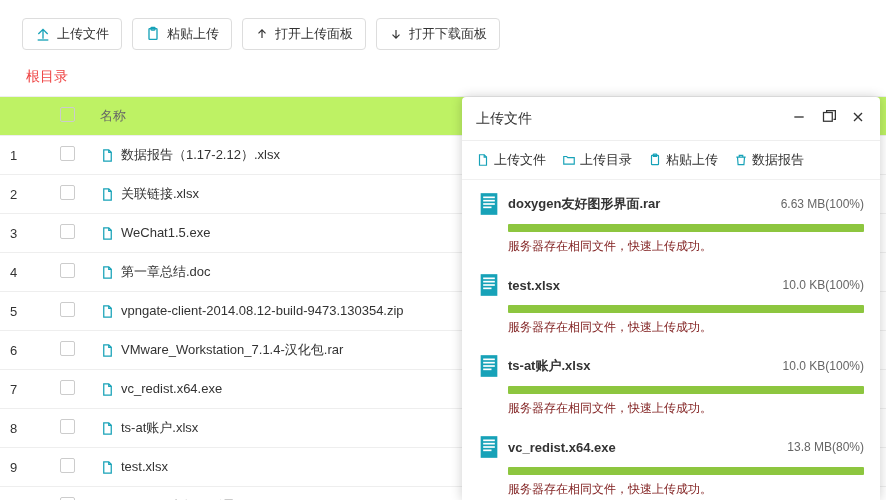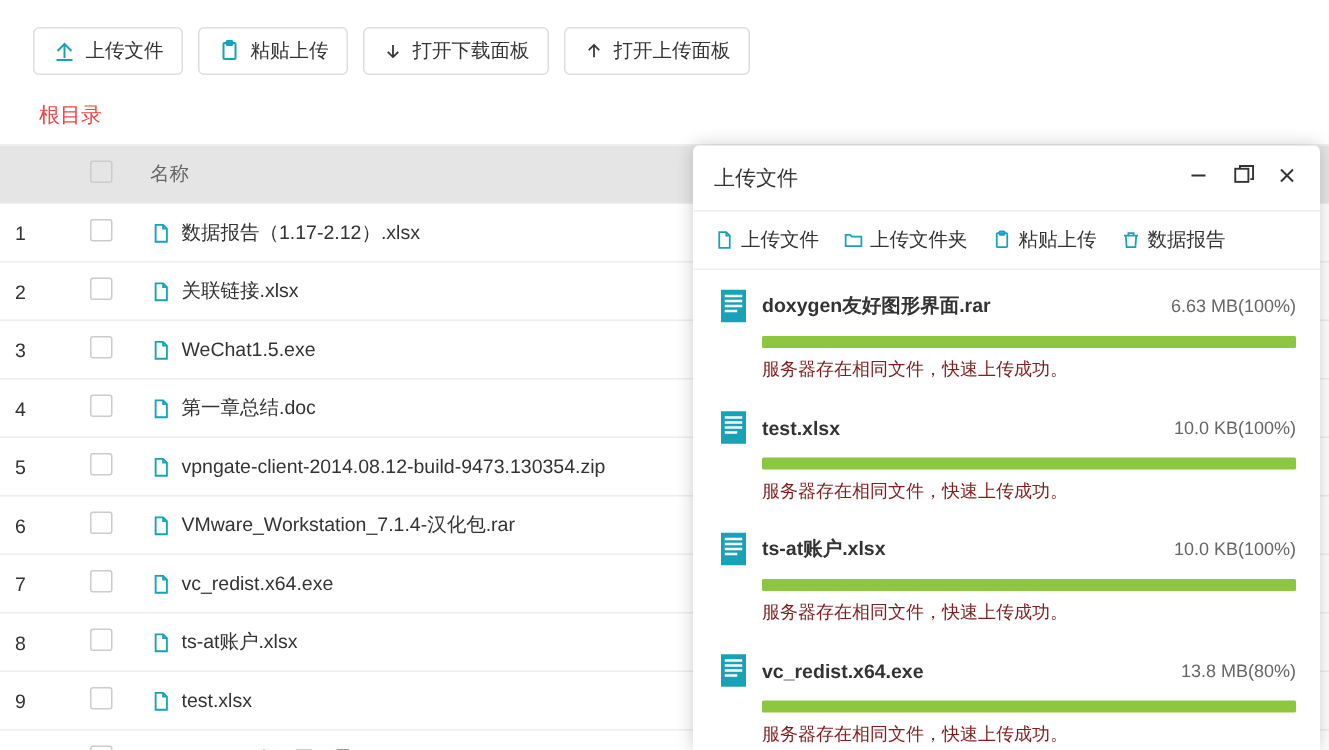--- a/index.html
+++ b/index.html
@@ -11,21 +11,21 @@
 .icon { display: inline-flex; align-items: center; justify-content: center; }
 .teal { color: #17a2b8; }
 .teal-stroke svg { stroke: #17a2b8; }
 
 
 .breadcrumb { padding: 4px 26px 10px; color: #ef4444; font-size: 14px; }
 
 
 .table { width: 100%; border-collapse: collapse; }
 .table th, .table td { padding: 10px 10px; text-align: left; font-weight: normal; font-size: 13px; border-bottom: 1px solid #eee; }
-.table thead th { background: #e5e5e5; color: #666; border-top: 1px solid #eee; }
+.table thead th { background: #bef264; color: #666; border-top: 1px solid #eee; }
 .col-idx { width: 50px; text-align: center; }
 .col-chk { width: 40px; text-align: center; }
 .col-name { }
 .col-size { width: 80px; }
 .col-time { width: 150px; }
 .col-edit { width: 70px; }
 .chk { width: 15px; height: 15px; border: 1px solid #ccc; border-radius: 2px; display: inline-block; }
 .file-icon { display: inline-flex; vertical-align: middle; margin-right: 6px; color: #17a2b8; }
 .delete-link { color: #17a2b8; cursor: pointer; display: inline-flex; align-items: center; gap: 3px; }
 
@@ -64,32 +64,32 @@
         <svg width="16" height="16" viewBox="0 0 24 24" fill="none" stroke="currentColor" stroke-width="2">
           <rect x="6" y="4" width="12" height="16" rx="1"></rect>
           <rect x="9" y="2" width="6" height="4" rx="1"></rect>
         </svg>
       </span>
     <span>粘贴上传</span>
   </button>
   <button class="btn">
     <span class="icon">
         <svg width="14" height="14" viewBox="0 0 24 24" fill="none" stroke="#333" stroke-width="2">
+          <path d="M12 19V5M6 11l6-6 6 6"></path>
+        </svg>
+      </span>
+    <span>打开上传面板</span>
+  </button>
+  <button class="btn">
+    <span class="icon">
+        <svg width="14" height="14" viewBox="0 0 24 24" fill="none" stroke="#333" stroke-width="2">
           <path d="M12 5v14M6 13l6 6 6-6"></path>
         </svg>
       </span>
     <span>打开下载面板</span>
-  </button>
-  <button class="btn">
-    <span class="icon">
-        <svg width="14" height="14" viewBox="0 0 24 24" fill="none" stroke="#333" stroke-width="2">
-          <path d="M12 19V5M6 11l6-6 6 6"></path>
-        </svg>
-      </span>
-    <span>打开上传面板</span>
   </button>
 </div>
 
 <div class="breadcrumb">根目录</div>
 
 <table class="table">
   <thead>
     <tr>
       <th class="col-idx"></th>
       <th class="col-chk"><span class="chk"></span></th>
@@ -262,21 +262,21 @@
           </svg>
         </span>
       <span>上传文件</span>
     </span>
     <span class="up-tool">
       <span class="icon teal-stroke">
           <svg width="14" height="14" viewBox="0 0 24 24" fill="none" stroke="#17a2b8" stroke-width="2">
             <path d="M3 6h5l2 2h11v11H3z"></path>
           </svg>
         </span>
-      <span>上传文件夹</span>
+      <span>上传目录</span>
     </span>
     <span class="up-tool">
       <span class="icon teal">
           <svg width="14" height="14" viewBox="0 0 24 24" fill="none" stroke="currentColor" stroke-width="2">
             <rect x="6" y="4" width="12" height="16" rx="1"></rect>
             <rect x="9" y="2" width="6" height="4" rx="1"></rect>
           </svg>
         </span>
       <span>粘贴上传</span>
     </span>

